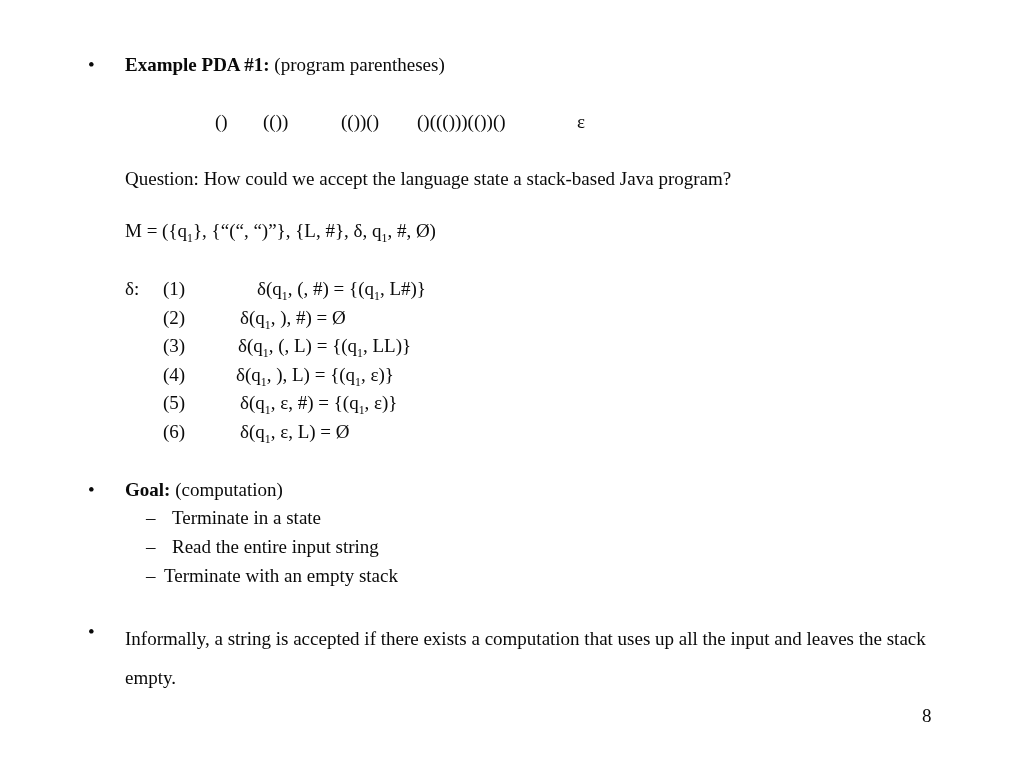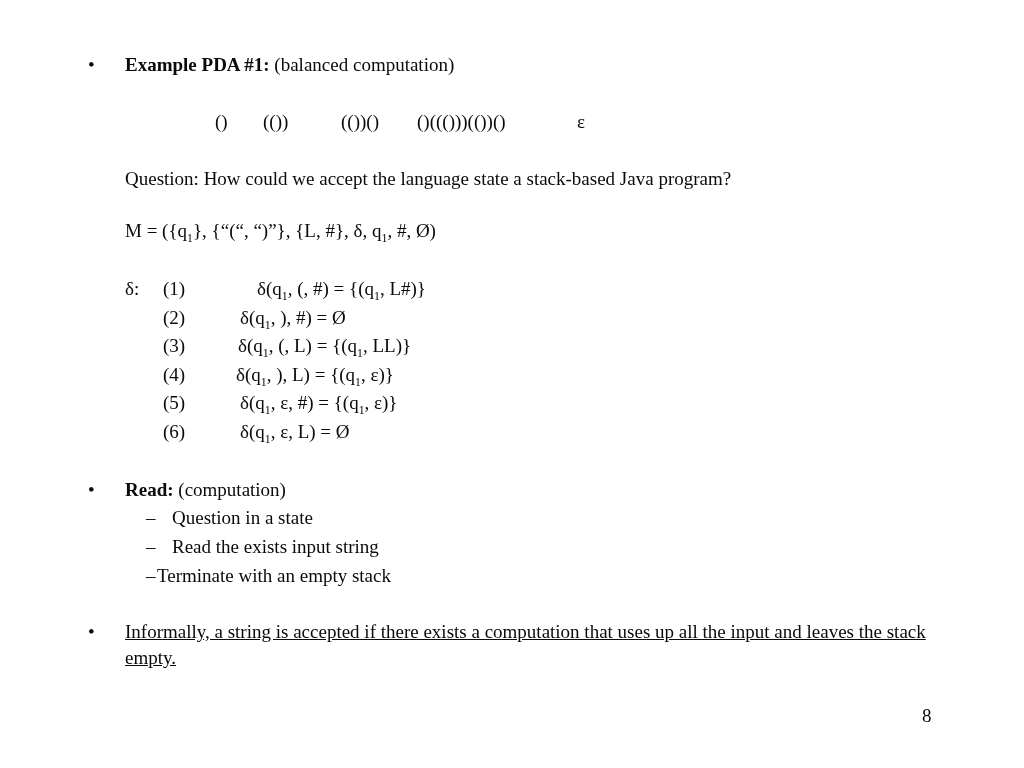--- a/index.html
+++ b/index.html
@@ -13,32 +13,31 @@
     color: #0a0a0a;
     overflow: hidden;
   }
   .row { position: absolute; left: 0; width: 100%; line-height: 24px; white-space: nowrap; }
   .abs { position: absolute; top: 0; white-space: nowrap; }
   .bold { font-weight: bold; }
   sub { font-size: 0.62em; line-height: 0; }
   .para {
     position: absolute;
     white-space: normal;
-    line-height: 26px;
-    text-decoration: underline;
+    line-height: 39px;
   }
 </style>
 </head>
 <body>
 
 <div class="slide">
 
   <div class="row" style="top:53px">
     <span class="abs" style="left:88px">•</span>
-    <span class="abs" style="left:125px"><b class="bold">Example PDA #1:</b><span> (balanced computation)</span></span>
+    <span class="abs" style="left:125px"><b class="bold">Example PDA #1:</b><span> (program parentheses)</span></span>
   </div>
 
   <div class="row" style="top:110px">
     <span class="abs" style="left:215px">()</span>
     <span class="abs" style="left:263px">(())</span>
     <span class="abs" style="left:341px">(())()</span>
     <span class="abs" style="left:417px">()((()))(())()</span>
     <span class="abs" style="left:577px">ε</span>
   </div>
 
@@ -71,34 +70,34 @@
     <span class="abs" style="left:163px">(5)</span>
     <span class="abs" style="left:240px"><span>δ(q</span><sub>1</sub><span>, ε, #) = {(q</span><sub>1</sub><span>, ε)}</span></span>
   </div>
   <div class="row" style="top:420px">
     <span class="abs" style="left:163px">(6)</span>
     <span class="abs" style="left:240px"><span>δ(q</span><sub>1</sub><span>, ε, L) = Ø</span></span>
   </div>
 
   <div class="row" style="top:478px">
     <span class="abs" style="left:88px">•</span>
-    <span class="abs" style="left:125px"><b class="bold">Read:</b><span> (computation)</span></span>
+    <span class="abs" style="left:125px"><b class="bold">Goal:</b><span> (computation)</span></span>
   </div>
 
   <div class="row" style="top:506px">
     <span class="abs" style="left:146px">–</span>
-    <span class="abs" style="left:172px">Question in a state</span>
+    <span class="abs" style="left:172px">Terminate in a state</span>
   </div>
   <div class="row" style="top:535px">
     <span class="abs" style="left:146px">–</span>
-    <span class="abs" style="left:172px">Read the exists input string</span>
+    <span class="abs" style="left:172px">Read the entire input string</span>
   </div>
   <div class="row" style="top:564px">
     <span class="abs" style="left:146px">–</span>
-    <span class="abs" style="left:157px">Terminate with an empty stack</span>
+    <span class="abs" style="left:164px">Terminate with an empty stack</span>
   </div>
 
   <div>
     <span class="abs" style="left:88px; top:621px">•</span>
     <div class="para" style="left:125px; top:619px; width:805px">Informally, a string is accepted if there exists a computation that uses up all the input and leaves the stack empty.</div>
   </div>
 
   <div class="row" style="top:704px">
     <span class="abs" style="left:922px">8</span>
   </div>

